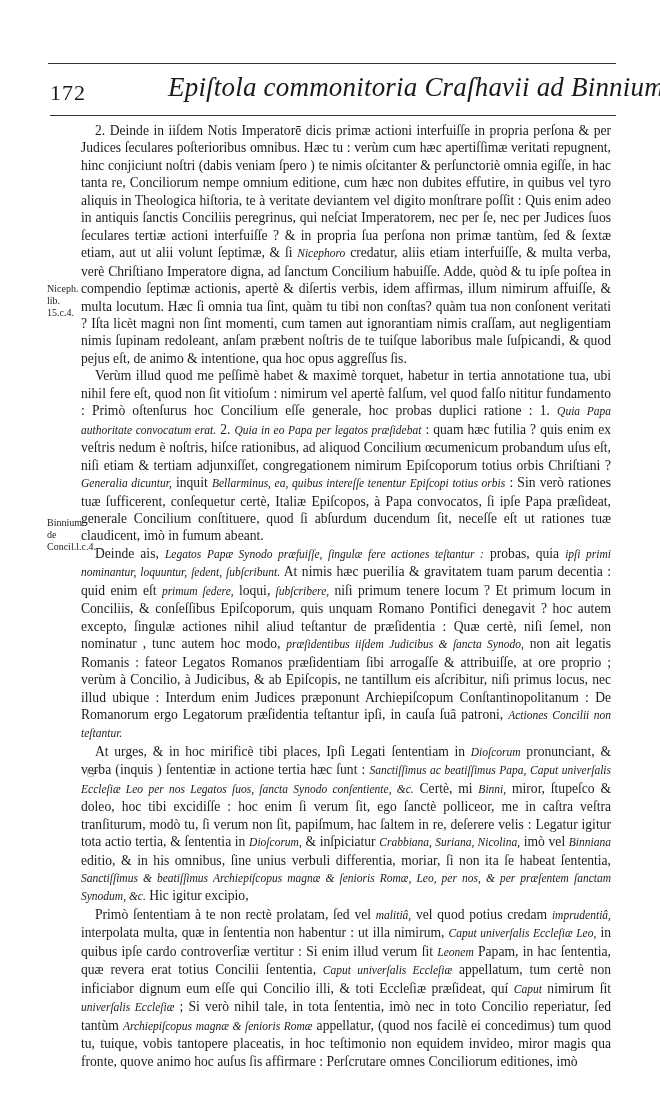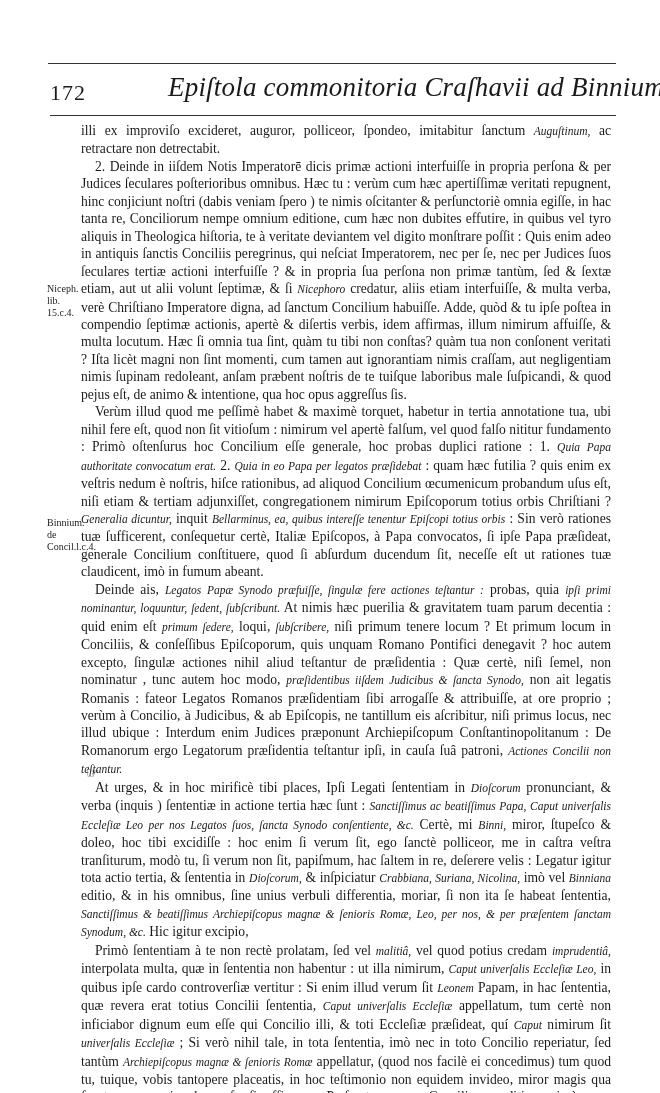--- a/index.html
+++ b/index.html
@@ -48,20 +48,19 @@
     <div>15.c.4.</div>
   </div>
   <div class="margin-note" style="top:517px;">
     <div>Binnium. de</div>
     <div>Concil.l.c.4.</div>
   </div>
 
   <div class="manicule">☞</div>
 
   <div class="body-text" id="body-text">
-      <p><span>illi ex improviſo excideret, auguror, polliceor, ſpondeo, imitabitur ſanctum </span><span class="it">Auguſtinum,</span><span> ac retractare non detrectabit.</span></p>
       <p class="indent"><span>2. Deinde in iiſdem Notis Imperatorē dicis primæ actioni interfuiſſe in propria perſona &amp; per Judices ſeculares poſterioribus omnibus.  Hæc tu :  verùm cum hæc apertiſſimæ veritati repugnent, hinc conjiciunt noſtri (dabis veniam ſpero ) te nimis oſcitanter &amp; perſunctoriè omnia egiſſe, in hac tanta re, Conciliorum nempe omnium editione, cum hæc non dubites effutire, in quibus vel tyro aliquis in Theologica hiſtoria, te à veritate deviantem vel digito monſtrare poſſit : Quis enim adeo in antiquis ſanctis Conciliis peregrinus, qui neſciat Imperatorem, nec per ſe, nec per Judices ſuos ſeculares tertiæ actioni interfuiſſe ? &amp; in propria ſua perſona non primæ tantùm, ſed &amp; ſextæ etiam, aut ut alii volunt ſeptimæ, &amp; ſi </span><span class="it">Nicephoro</span><span> credatur, aliis etiam interfuiſſe, &amp; multa verba, verè Chriſtiano Imperatore digna, ad ſanctum Concilium habuiſſe.  Adde, quòd &amp; tu ipſe poſtea in compendio ſeptimæ actionis, apertè &amp; diſertis verbis, idem affirmas, illum nimirum affuiſſe, &amp; multa locutum.  Hæc ſi omnia tua ſint, quàm tu tibi non conſtas? quàm tua non conſonent veritati ?  Iſta licèt magni non ſint momenti, cum tamen aut ignorantiam nimis craſſam, aut negligentiam nimis ſupinam redoleant, anſam præbent noſtris de te tuiſque laboribus male ſuſpicandi, &amp; quod pejus eſt, de animo &amp; intentione, qua hoc opus aggreſſus ſis.</span></p>
       <p class="indent"><span>Verùm illud quod me peſſimè habet &amp; maximè torquet, habetur in tertia annotatione tua, ubi nihil fere eſt, quod non ſit vitioſum :  nimirum vel apertè falſum, vel quod falſo nititur fundamento : Primò oſtenſurus hoc Concilium eſſe generale, hoc probas duplici ratione :  1.  </span><span class="it">Quia Papa authoritate convocatum erat.</span><span>  2.  </span><span class="it">Quia in eo Papa per legatos præſidebat</span><span> : quam hæc futilia ? quis enim ex veſtris nedum è noſtris, hiſce rationibus, ad aliquod Concilium œcumenicum probandum uſus eſt, niſi etiam &amp; tertiam adjunxiſſet, congregationem nimirum Epiſcoporum totius orbis Chriſtiani ? </span><span class="it">Generalia dicuntur,</span><span> inquit </span><span class="it">Bellarminus, ea, quibus intereſſe tenentur Epiſcopi totius orbis</span><span> : Sin verò rationes tuæ ſufficerent, conſequetur certè, Italiæ Epiſcopos, à Papa convocatos, ſi ipſe Papa præſideat, generale Concilium conſtituere, quod ſi abſurdum ducendum ſit, neceſſe eſt ut rationes tuæ claudicent, imò in fumum abeant.</span></p>
       <p class="indent"><span>Deinde ais, </span><span class="it">Legatos Papæ Synodo præfuiſſe, ſingulæ fere actiones teſtantur :</span><span> probas, quia </span><span class="it">ipſi primi nominantur, loquuntur, ſedent, ſubſcribunt.</span><span>  At nimis hæc puerilia &amp; gravitatem tuam parum decentia : quid enim eſt </span><span class="it">primum ſedere,</span><span> loqui, </span><span class="it">ſubſcribere,</span><span> niſi primum tenere locum ? Et primum locum in Conciliis, &amp; conſeſſibus Epiſcoporum, quis unquam Romano Pontifici denegavit ? hoc autem excepto, ſingulæ actiones nihil aliud teſtantur de præſidentia : Quæ certè, niſi ſemel, non nominatur , tunc autem hoc modo, </span><span class="it">præſidentibus iiſdem Judicibus &amp; ſancta Synodo,</span><span> non ait legatis Romanis :  fateor Legatos Romanos præſidentiam ſibi arrogaſſe &amp; attribuiſſe, at ore proprio ; verùm à Concilio, à Judicibus, &amp; ab Epiſcopis, ne tantillum eis aſcribitur, niſi primus locus, nec illud ubique : Interdum enim Judices præponunt Archiepiſcopum Conſtantinopolitanum : De Romanorum ergo Legatorum præſidentia teſtantur ipſi, in cauſa ſuâ patroni, </span><span class="it">Actiones Concilii non teſtantur.</span></p>
       <p class="indent"><span>At urges, &amp; in hoc mirificè tibi places, Ipſi Legati ſententiam in </span><span class="it">Dioſcorum</span><span> pronunciant, &amp; verba (inquis ) ſententiæ in actione tertia hæc ſunt : </span><span class="it">Sanctiſſimus ac beatiſſimus Papa, Caput univerſalis Eccleſiæ Leo per nos Legatos ſuos, ſancta Synodo conſentiente, &amp;c.</span><span> Certè, mi </span><span class="it">Binni,</span><span> miror, ſtupeſco &amp; doleo, hoc tibi excidiſſe : hoc enim ſi verum ſit, ego ſanctè polliceor, me in caſtra veſtra tranſiturum, modò tu, ſi verum non ſit, papiſmum, hac ſaltem in re, deſerere velis : Legatur igitur tota actio tertia, &amp; ſententia in </span><span class="it">Dioſcorum,</span><span> &amp; inſpiciatur </span><span class="it">Crabbiana, Suriana, Nicolina,</span><span> imò vel </span><span class="it">Binniana</span><span> editio, &amp; in his omnibus, ſine unius verbuli differentia, moriar, ſi non ita ſe habeat ſententia, </span><span class="it">Sanctiſſimus &amp; beatiſſimus Archiepiſcopus magnæ &amp; ſenioris Romæ, Leo, per nos, &amp; per præſentem ſanctam Synodum, &amp;c.</span><span>  Hic igitur excipio,</span></p>
       <p class="indent"><span>Primò ſententiam à te non rectè prolatam, ſed vel </span><span class="it">malitiâ,</span><span> vel quod potius credam </span><span class="it">imprudentiâ,</span><span> interpolata multa, quæ in ſententia non habentur : ut illa nimirum, </span><span class="it">Caput univerſalis Eccleſiæ Leo,</span><span> in quibus ipſe cardo controverſiæ vertitur : Si enim illud verum ſit </span><span class="it">Leonem</span><span> Papam, in hac ſententia, quæ revera erat totius Concilii ſententia, </span><span class="it">Caput univerſalis Eccleſiæ</span><span> appellatum, tum certè non inficiabor dignum eum eſſe qui Concilio illi, &amp; toti Eccleſiæ præſideat, quí </span><span class="it">Caput</span><span> nimirum ſit </span><span class="it">univerſalis Eccleſiæ</span><span> ; Si verò nihil tale, in tota ſententia, imò nec in toto Concilio reperiatur, ſed tantùm </span><span class="it">Archiepiſcopus magnæ &amp; ſenioris Romæ</span><span> appellatur, (quod nos facilè ei concedimus) tum quod tu, tuique, vobis tantopere placeatis, in hoc teſtimonio non equidem invideo, miror magis qua fronte, quove animo hoc auſus ſis affirmare :  Perſcrutare omnes Conciliorum editiones, imò</span></p>
     </div>
 </div>
 
 </body></html>

